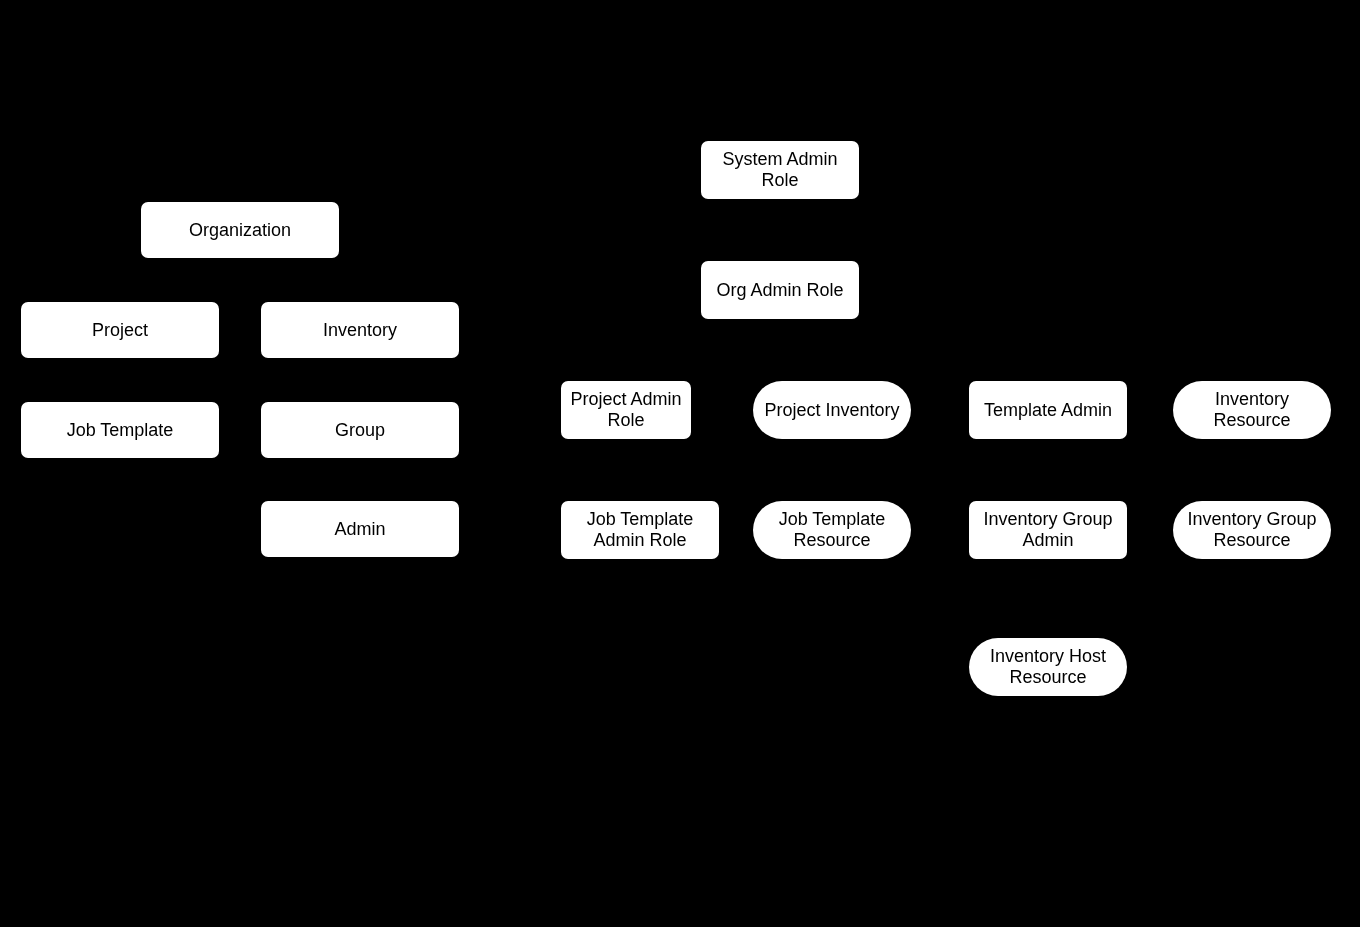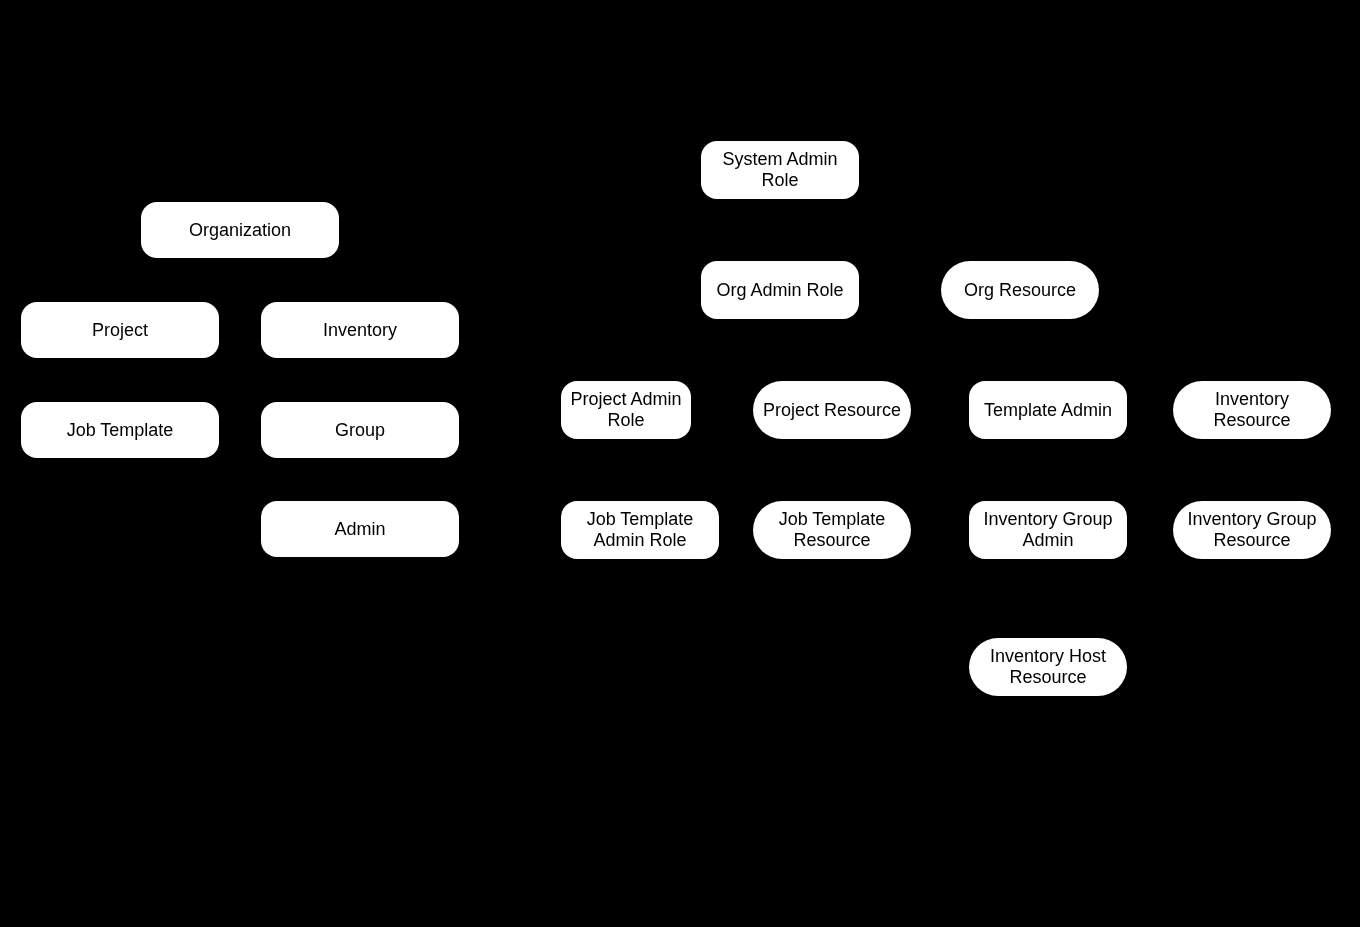--- a/index.html
+++ b/index.html
@@ -23,21 +23,21 @@
     align-items: center;
     justify-content: center;
     font-size: 18px;
     line-height: 21px;
     box-sizing: border-box;
   }
   .node .label {
     white-space: pre-line;
     text-align: center;
   }
-  .rect { border-radius: 16px; }
+  .rect { border-radius: 7px; }
   .pill { border-radius: 29px; }
 </style>
 </head>
 <body>
 
 <div class="diagram">
 
   <div class="node rect" style="left:141px; top:202px; width:198px; height:56px">
     <span class="label">Organization</span>
   </div>
@@ -64,31 +64,28 @@
 
   <div class="node rect" style="left:701px; top:141px; width:158px; height:58px">
     <span class="label">System Admin
 Role</span>
   </div>
 
   <div class="node rect" style="left:701px; top:261px; width:158px; height:58px">
     <span class="label">Org Admin Role</span>
   </div>
 
-  <div class="node pill" style="left:941px; top:261px; width:158px; height:58px">
-    <span class="label">Org Resource</span>
-  </div>
 
   <div class="node rect" style="left:561px; top:381px; width:130px; height:58px">
     <span class="label">Project Admin
 Role</span>
   </div>
 
   <div class="node pill" style="left:753px; top:381px; width:158px; height:58px">
-    <span class="label">Project Resource</span>
+    <span class="label">Project Inventory</span>
   </div>
 
   <div class="node rect" style="left:969px; top:381px; width:158px; height:58px">
     <span class="label">Template Admin</span>
   </div>
 
   <div class="node pill" style="left:1173px; top:381px; width:158px; height:58px">
     <span class="label">Inventory
 Resource</span>
   </div>

